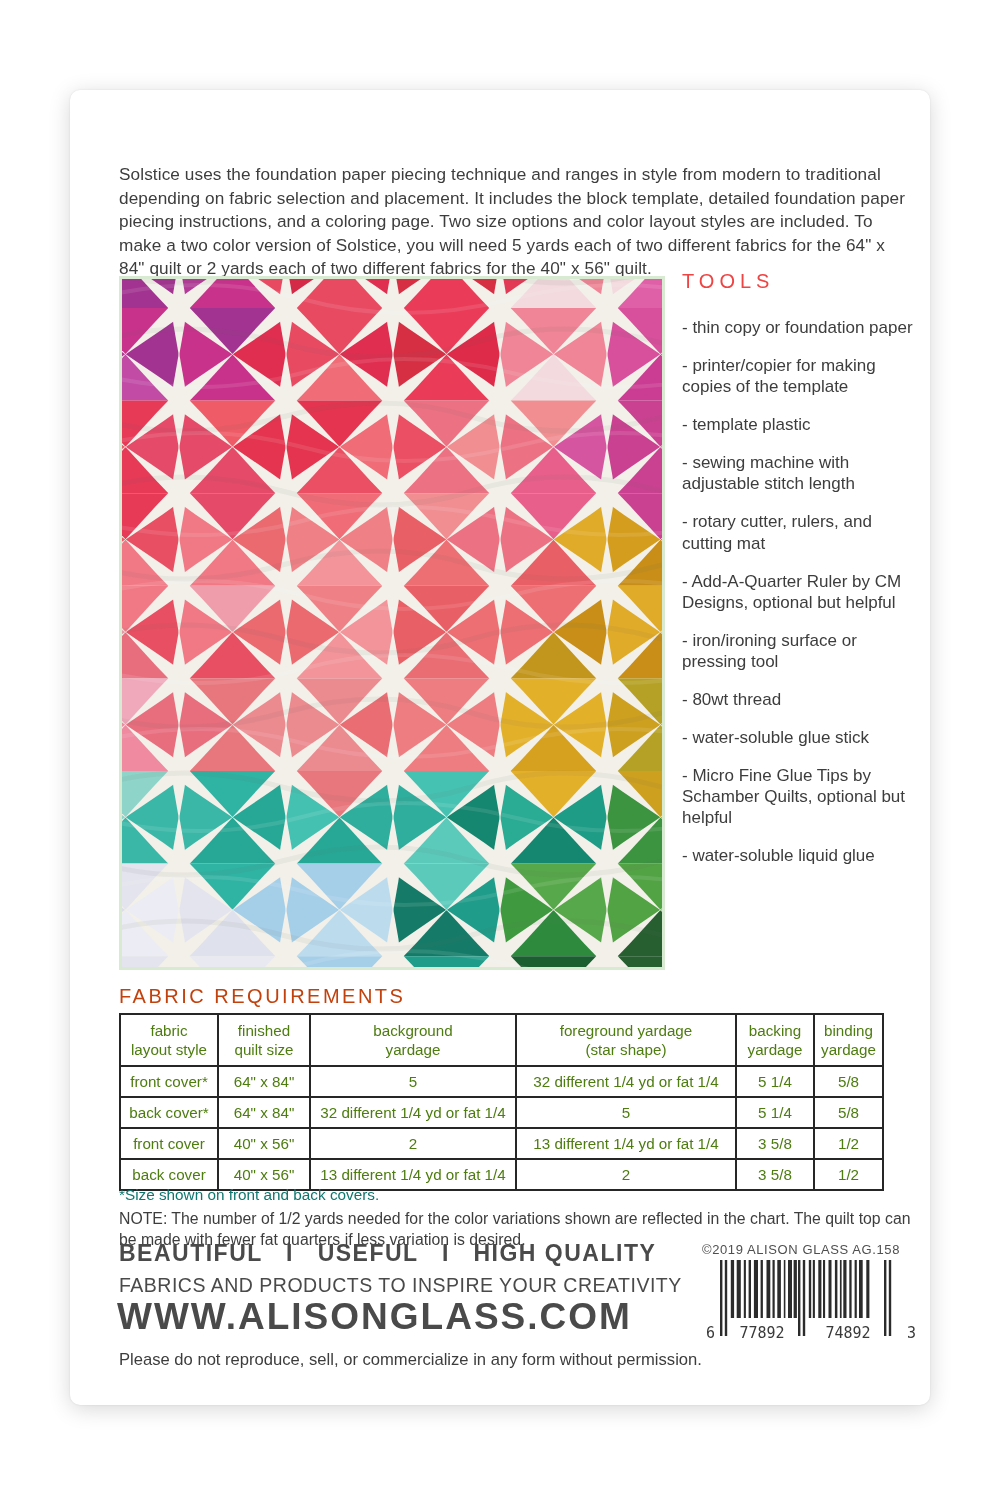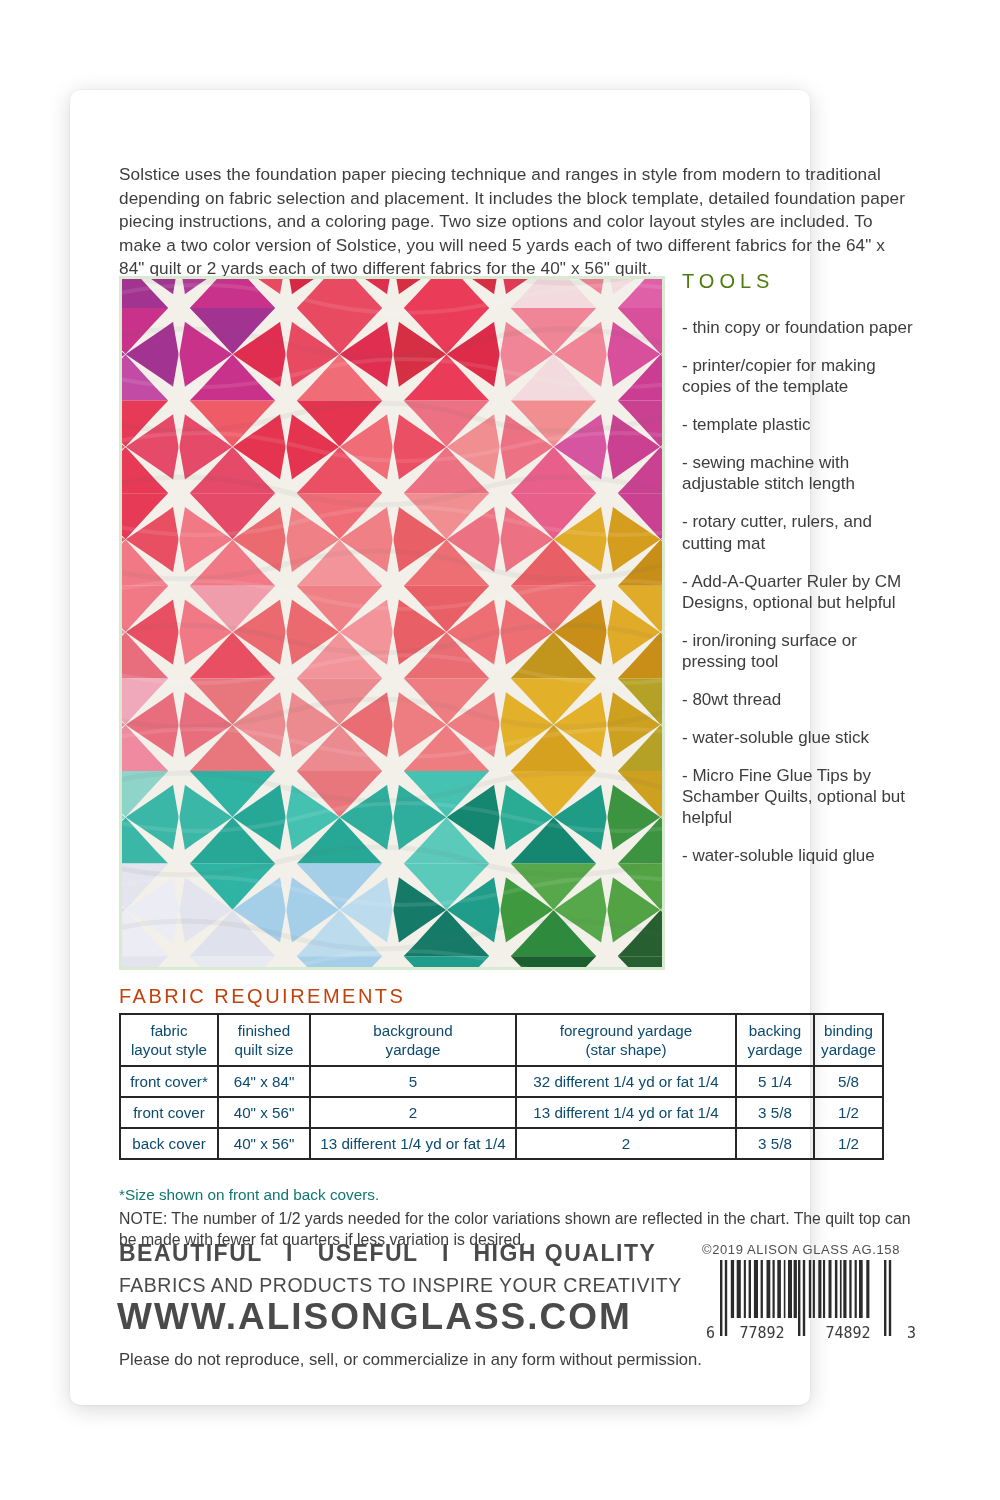--- a/index.html
+++ b/index.html
@@ -2,52 +2,52 @@
 <html><head>
 <meta charset="utf-8">
 <style>
   html,body{margin:0;padding:0;}
   body{
     width:1000px;height:1500px;background:#ffffff;position:relative;
     font-family:"Liberation Sans", sans-serif;color:#3c3c3c;
     -webkit-font-smoothing:antialiased;
   }
   .card{
-    position:absolute;left:70px;top:90px;width:740px;height:1315px;
+    position:absolute;left:70px;top:90px;width:860px;height:1315px;
     background:#fff;border-radius:10px;
     box-shadow:0 4px 22px rgba(0,0,0,.16),0 0 2px rgba(0,0,0,.10);
     text-decoration:underline;
   }
   .intro{
     position:absolute;left:49px;top:56px;width:796px;
     font-size:17.2px;line-height:1.37;letter-spacing:.1px;color:#3d3d3d;
   }
   .quilt{
     position:absolute;left:49px;top:186px;width:540px;height:688px;
     border:3px solid #d9ead2;background:#eee;overflow:hidden;
   }
   .quilt svg{display:block}
   .tools{position:absolute;left:612px;top:180px;width:242px;}
   .tools-title{
-    font-size:20px;letter-spacing:5px;font-weight:400;color:#4d7c0f;
+    font-size:20px;letter-spacing:5px;font-weight:400;color:#ef4444;
     margin:0 0 24px 0;
   }
   .tools ul{list-style:none;margin:0;padding:0;}
   .tools li{font-size:17px;line-height:1.24;margin-bottom:17px;color:#3d3d3d;}
   .fr-title{
     position:absolute;left:49px;top:895px;font-size:20px;letter-spacing:2.5px;
     font-weight:400;color:#c2410c;margin:0;
   }
   table.fr{
     position:absolute;left:49px;top:923px;border-collapse:collapse;
     table-layout:fixed;width:763px;
   }
   table.fr th,table.fr td{
     border:2px solid #262626;text-align:center;font-weight:400;
-    color:#0c4a6e;padding:2px 3px;overflow:hidden;
+    color:#4d7c0f;padding:2px 3px;overflow:hidden;
   }
   table.fr th{font-size:15.2px;line-height:1.28;height:46px;white-space:pre-line;}
   table.fr td{font-size:15.2px;height:25px;}
   .footnote{position:absolute;left:49px;top:1096px;font-size:15.3px;color:#0f766e;}
   .note{position:absolute;left:49px;top:1119px;width:794px;font-size:15.8px;line-height:1.3;color:#3d3d3d;}
   .tag1{
     position:absolute;left:49px;top:1150px;font-size:23px;letter-spacing:1.5px;
     font-weight:600;color:#4a4a4a;white-space:pre;
   }
   .tag2{
@@ -952,20 +952,28 @@
     <tbody>
         <tr>
           <td>front cover*</td>
           <td>64" x 84"</td>
           <td>5</td>
           <td>32 different 1/4 yd or fat 1/4</td>
           <td>5 1/4</td>
           <td>5/8</td>
         </tr>
         <tr>
+          <td>back cover*</td>
+          <td>64" x 84"</td>
+          <td>32 different 1/4 yd or fat 1/4</td>
+          <td>5</td>
+          <td>5 1/4</td>
+          <td>5/8</td>
+        </tr>
+        <tr>
           <td>front cover</td>
           <td>40" x 56"</td>
           <td>2</td>
           <td>13 different 1/4 yd or fat 1/4</td>
           <td>3 5/8</td>
           <td>1/2</td>
         </tr>
         <tr>
           <td>back cover</td>
           <td>40" x 56"</td>

